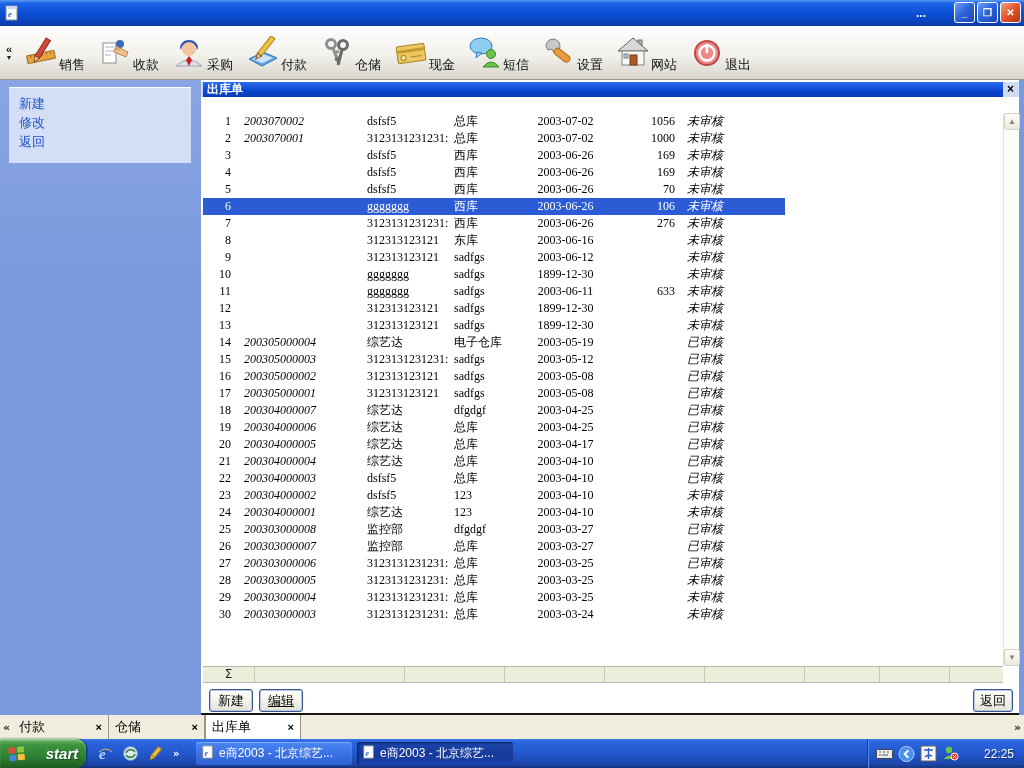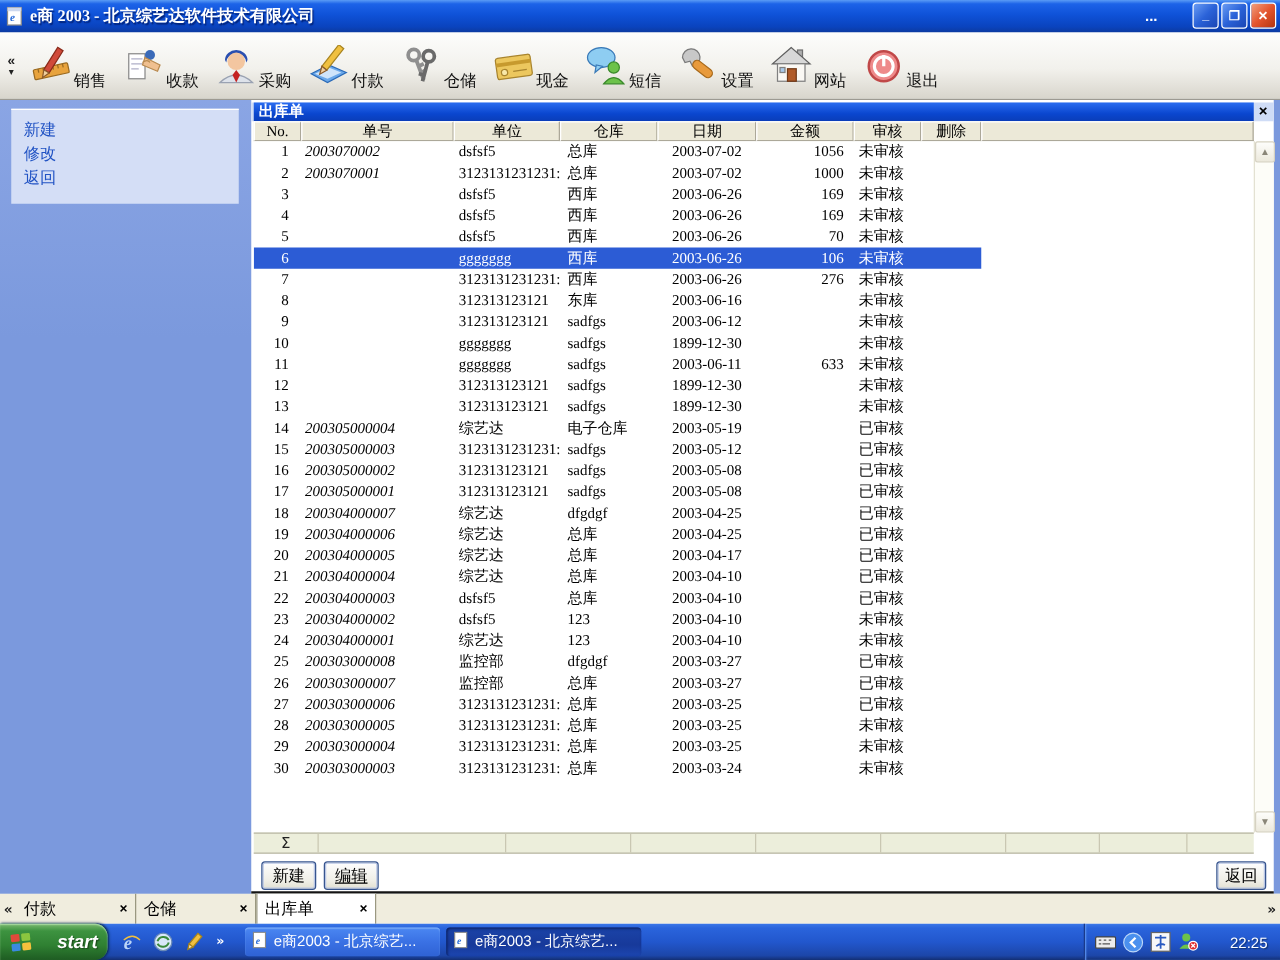--- a/index.html
+++ b/index.html
@@ -67,21 +67,21 @@
   .trow.sel{background:#2c5cd5;color:#fff;}
   .tcell{height:17px;box-sizing:border-box;overflow:hidden;white-space:nowrap;}
   .c0{width:38px;}.c1{width:122px;}.c2{width:85px;}.c3{width:78px;}.c4{width:79px;}
   .c5{width:78px;}.c6{width:54px;}.c7{width:48px;}.cfill{flex:1;}
   .tcell.c0{text-align:right;padding-right:10px;}
   .tcell.c1{padding-left:3px;font-style:italic;}
   .tcell.c2{padding-left:4px;}
   .tcell.c3{padding-left:6px;}
   .tcell.c4{text-align:center;}
   .tcell.c5{text-align:right;padding-right:8px;}
-  .tcell.c6{padding-left:4px;}
+  .tcell.c6{padding-left:4px;font-style:italic;}
 
   
   #vscroll{position:absolute;left:802px;top:33px;width:16px;height:553px;background:#fdfdf8;
     border-left:1px solid #e3e1d2;box-sizing:border-box;}
   .sbtn{position:absolute;left:0;width:16px;height:17px;background:linear-gradient(180deg,#fdfdfb,#ece9dc);
     border:1px solid #d6d2c2;border-radius:2px;box-sizing:border-box;color:#8a8678;
     display:flex;align-items:center;justify-content:center;font-size:8px;}
   #sb-up{top:0;}#sb-down{bottom:0;}
 
   
@@ -143,21 +143,20 @@
 <div id="stage">
 
   <div id="titlebar">
     <span id="app-icon">
       <svg width="16" height="16" viewBox="0 0 16 16">
           <rect x="2" y="1" width="11" height="14" fill="#fff" stroke="#8a8a8a"></rect>
           <rect x="2" y="1" width="11" height="3" fill="#cdd8ee"></rect>
           <text x="4" y="12" font-size="9" font-style="italic" font-weight="bold" fill="#2a6cd8" font-family="serif">e</text>
         </svg>
     </span>
-    <span id="title-text">e商 2003 - 北京综艺达软件技术有限公司</span>
     <span id="title-right">
       <span id="title-dots">...</span>
       <span id="win-controls" style="display: flex; gap: 2px;">
           <span class="wbtn">_</span>
           <span class="wbtn">❐</span>
           <span class="wbtn close">✕</span>
         </span>
     </span>
   </div>
 
@@ -304,31 +303,20 @@
           </div>
       </div>
     </div>
 
     <div id="content">
       <div id="panel-titlebar">
         <div class="bar">出库单</div>
         <div id="panel-close">×</div>
       </div>
 
-      <div id="grid-header">
-          <div class="hcell c0">No.</div>
-          <div class="hcell c1">单号</div>
-          <div class="hcell c2">单位</div>
-          <div class="hcell c3">仓库</div>
-          <div class="hcell c4">日期</div>
-          <div class="hcell c5">金额</div>
-          <div class="hcell c6">审核</div>
-          <div class="hcell c7">删除</div>
-          <div class="hcell cfill"></div>
-        </div>
       <div id="grid-rows">
           <div class="trow">
             <div class="tcell c0">1</div>
             <div class="tcell c1">2003070002</div>
             <div class="tcell c2">dsfsf5</div>
             <div class="tcell c3">总库</div>
             <div class="tcell c4">2003-07-02</div>
             <div class="tcell c5">1056</div>
             <div class="tcell c6">未审核</div>
             <div class="tcell c7"></div>

